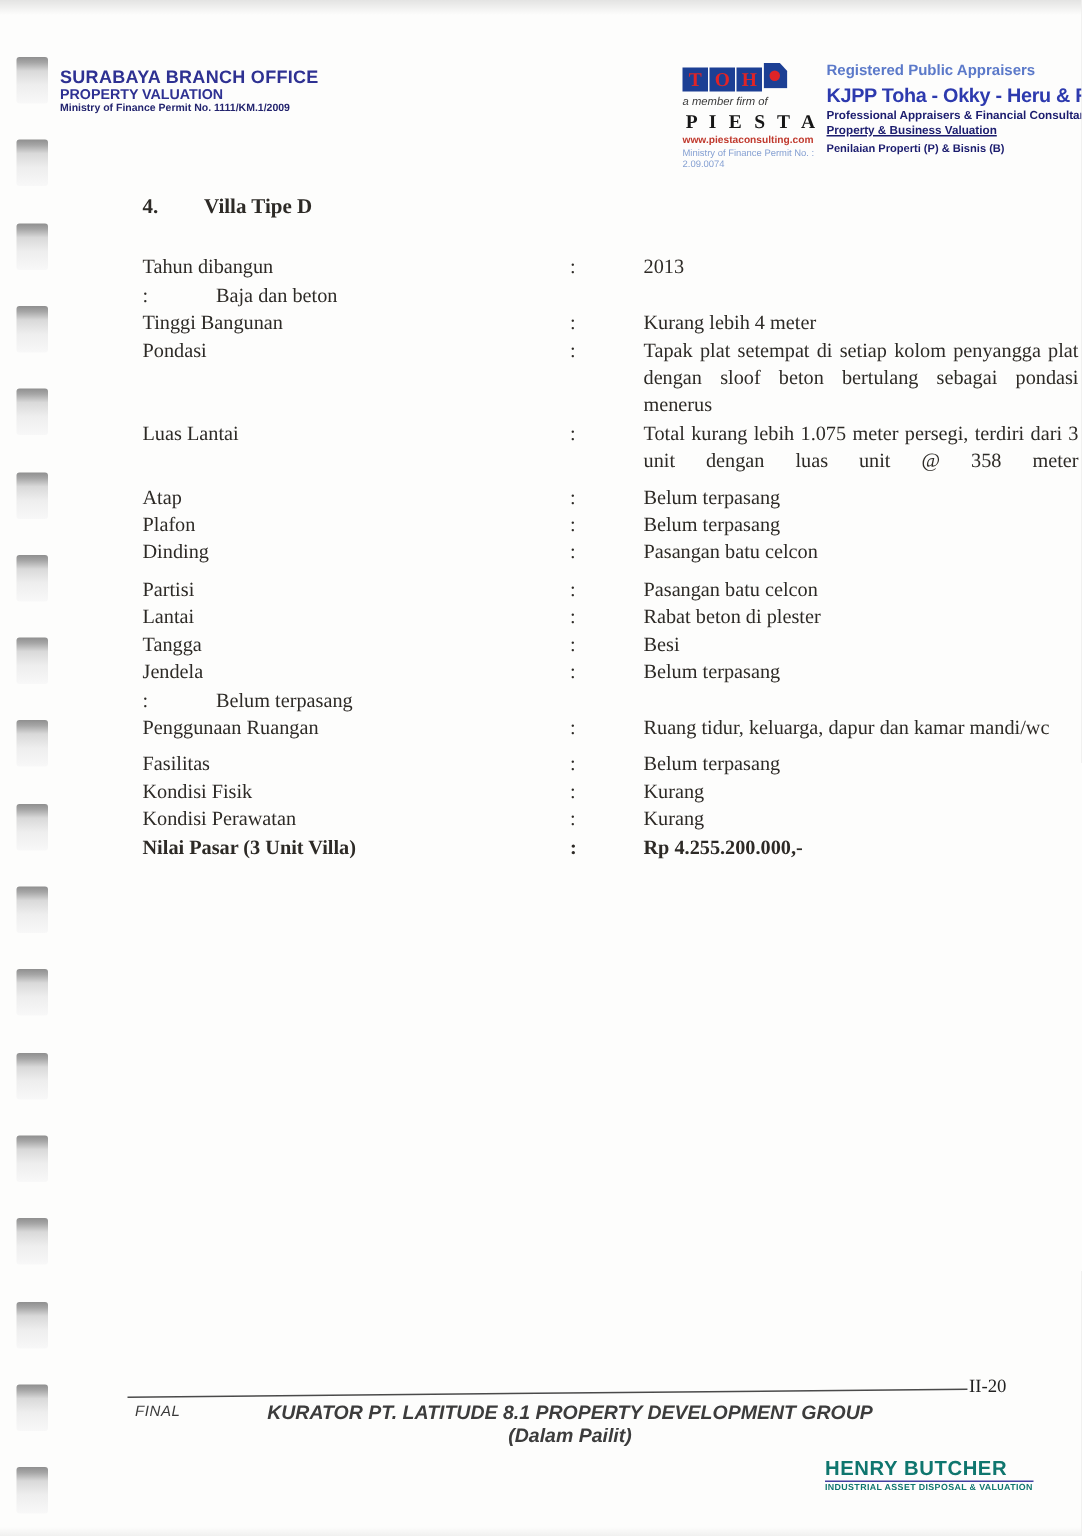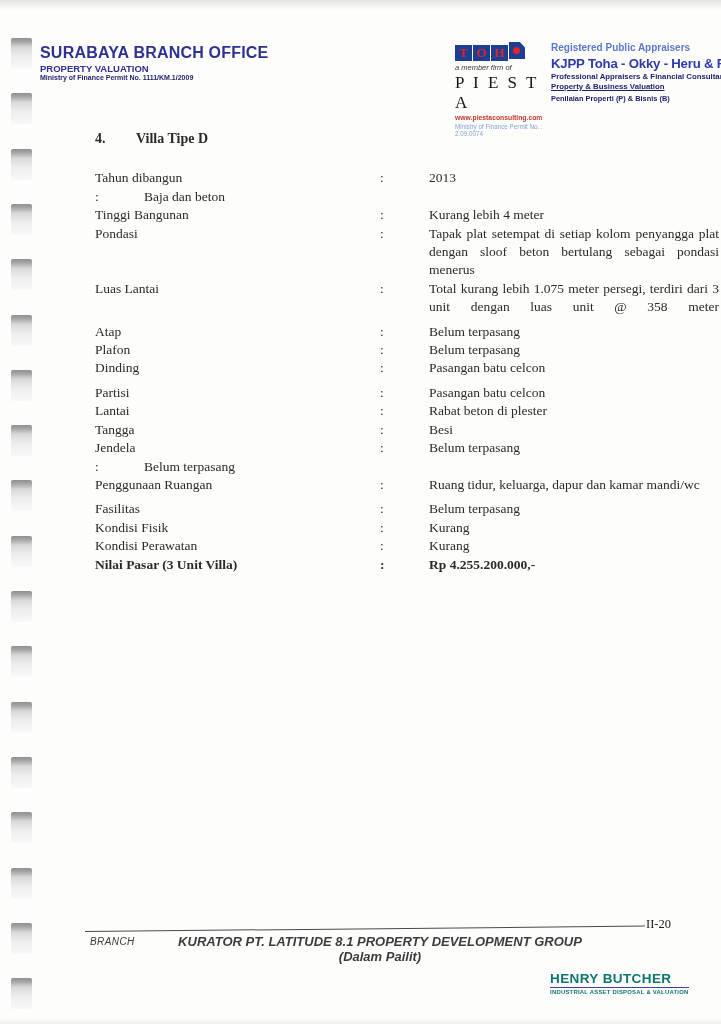--- a/index.html
+++ b/index.html
@@ -19,21 +19,21 @@
 
   
   .binding-strip { position:absolute; left:0; top:0; width:44px; height:1024px; }
   .bind-mark {
     position:absolute; left:11px; width:21px; height:31px; border-radius:2px;
     background:linear-gradient(180deg,#8f8f8f 0%, #a6a6a6 12%, #d9d9d9 30%, #eeeeee 60%, #f8f8f8 100%);
   }
 
   
   .hdr-left { position:absolute; left:40px; top:44px; font-family:"Liberation Sans", sans-serif; line-height:1.18; }
-  .hdr-office  { font-size:16px; font-weight:bold; color:#2e3192; letter-spacing:0.2px; }
+  .hdr-office  { font-size:12px; font-weight:bold; color:#2e3192; letter-spacing:0.2px; }
   .hdr-dept    { font-size:9.5px;  font-weight:bold; color:#2e3192; }
   .hdr-permit  { font-size:7px;    font-weight:bold; color:#23246e; }
 
   
   .hdr-right { position:absolute; left:455px; top:42px; width:258px; display:flex; font-family:"Liberation Sans", sans-serif; }
   .logo-col { width:93px; flex:0 0 93px; }
   .logo-glyphs { display:flex; align-items:flex-end; gap:1px; height:19px; }
   .logo-glyph {
     width:17px; height:16px; background:#1c3f94; color:#e02427;
     font-weight:bold; font-size:13px; line-height:16px; text-align:center;
@@ -41,21 +41,21 @@
   }
   .logo-glyph-o {
     width:16px; height:17px; background:#1c3f94; position:relative; margin-bottom:2px;
     clip-path:polygon(0 0, 68% 0, 100% 32%, 100% 100%, 0 100%);
   }
   .logo-glyph-o::after {
     content:""; position:absolute; left:4px; top:5px; width:7px; height:7px;
     background:#e02427; border-radius:50%;
   }
   .logo-member { font-size:7.5px; font-style:italic; color:#3a3a3a; margin-top:2px; }
-  .logo-piesta { font-size:17px; font-weight:normal; letter-spacing:2.5px; color:#161616; font-family:"Liberation Serif", serif; margin-top:1px; }
+  .logo-piesta { font-size:13px; font-weight:bold; letter-spacing:2.5px; color:#161616; font-family:"Liberation Serif", serif; margin-top:1px;text-align:center; }
   .logo-site   { font-size:6.8px; font-weight:bold; color:#c0392d; margin-top:1px; }
   .logo-permit { font-size:6.3px; color:#85a0d2; margin-top:2px; }
 
   .titles-col { flex:1; padding-left:3px; line-height:1.15; }
   .t-registered { color:#5b79c9; font-weight:bold; font-size:10px; }
   .t-kjpp       { color:#2d3aae; font-weight:bold; font-size:13.2px; letter-spacing:-0.2px; margin-top:2px; white-space:nowrap; }
   .t-prof       { color:#1b1c6e; font-weight:bold; font-size:7.8px; margin-top:2px; white-space:nowrap; }
   .t-propval    { color:#1b1c6e; font-weight:bold; font-size:7.8px; text-decoration:underline; margin-top:1px; }
   .t-penilaian  { color:#1b1c6e; font-weight:bold; font-size:7.4px; margin-top:3px; }
 
@@ -240,21 +240,21 @@
     </div>
         <div class="row bold">
       <span class="label">Nilai Pasar (3 Unit Villa)</span>
       <span class="colon">:</span>
       <span class="value">Rp 4.255.200.000,-</span>
     </div>
       </div>
   </div>
 
   <div class="footer-line"></div>
-  <div class="footer-final">BRANCH</div>
+  <div class="footer-final">FINAL</div>
   <div class="footer-center">KURATOR PT. LATITUDE 8.1 PROPERTY DEVELOPMENT GROUP (Dalam Pailit)</div>
   <div class="footer-pagenum">II-20</div>
 
   <div class="brand">
     <div class="brand-name">HENRY BUTCHER</div>
     <div class="brand-rule"></div>
     <div class="brand-tag">INDUSTRIAL ASSET DISPOSAL &amp; VALUATION</div>
   </div>
 
 </div>

